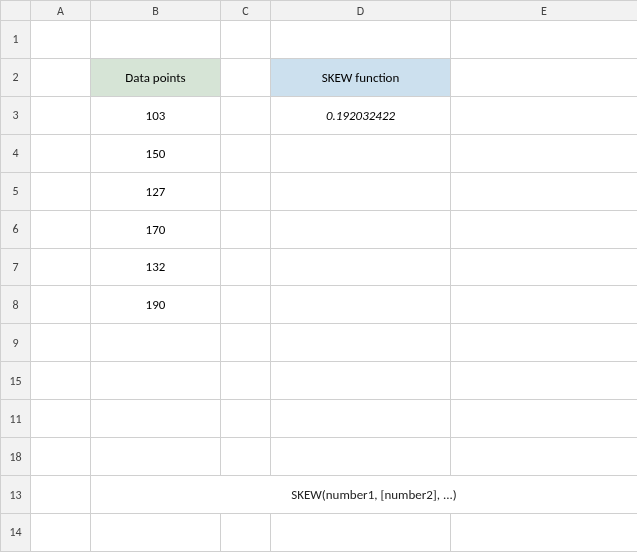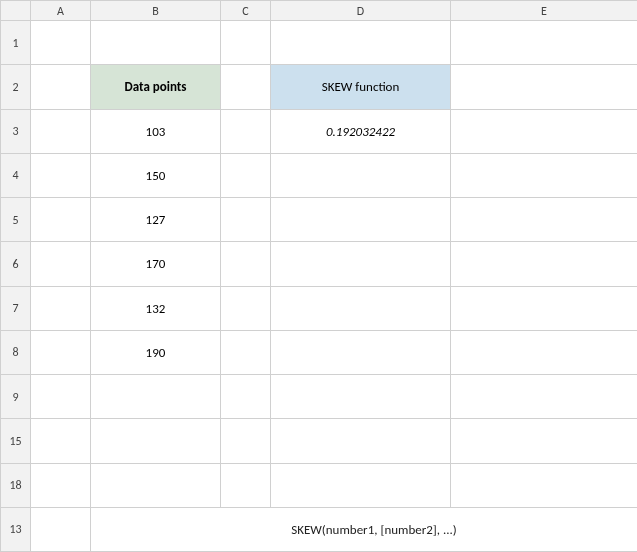--- a/index.html
+++ b/index.html
@@ -56,21 +56,21 @@
     .col-rh  { width: 30px; }
     .col-a   { width: 60px; }
     .col-b   { width: 130px; }
     .col-c   { width: 50px; }
     .col-d   { width: 180px; }
     .col-e   { width: 187px; }
 
     
     .header-data-points {
       background: #d6e4d6;
-      font-weight: bold;
+      font-weight: normal;
       text-align: center;
       border: 1px solid #b0c4b0;
     }
 
     
     .header-skew {
       background: #cce0ee;
       font-weight: normal;
       text-align: center;
       border: 1px solid #a0bdd0;
@@ -210,31 +210,47 @@
 
     <tr>
       <td class="row-header">15</td>
       <td class="data-cell empty-cell"></td>
       <td class="data-cell empty-cell"></td>
       <td class="data-cell empty-cell"></td>
       <td class="data-cell empty-cell"></td>
       <td class="data-cell empty-cell"></td>
     </tr>
 
+    <tr>
+      <td class="row-header">11</td>
+      <td class="data-cell empty-cell"></td>
+      <td class="data-cell empty-cell"></td>
+      <td class="data-cell empty-cell"></td>
+      <td class="data-cell empty-cell"></td>
+      <td class="data-cell empty-cell"></td>
+    </tr>
 
     <tr>
       <td class="row-header">18</td>
       <td class="data-cell empty-cell"></td>
       <td class="data-cell empty-cell"></td>
       <td class="data-cell empty-cell"></td>
       <td class="data-cell empty-cell"></td>
       <td class="data-cell empty-cell"></td>
     </tr>
 
     <tr>
       <td class="row-header">13</td>
       <td class="data-cell empty-cell"></td>
       <td class="formula-cell" colspan="4">SKEW(number1, [number2], ...)</td>
     </tr>
 
+    <tr>
+      <td class="row-header">14</td>
+      <td class="data-cell empty-cell"></td>
+      <td class="data-cell empty-cell"></td>
+      <td class="data-cell empty-cell"></td>
+      <td class="data-cell empty-cell"></td>
+      <td class="data-cell empty-cell"></td>
+    </tr>
 
   </tbody>
 </table>
 
 </body></html>

